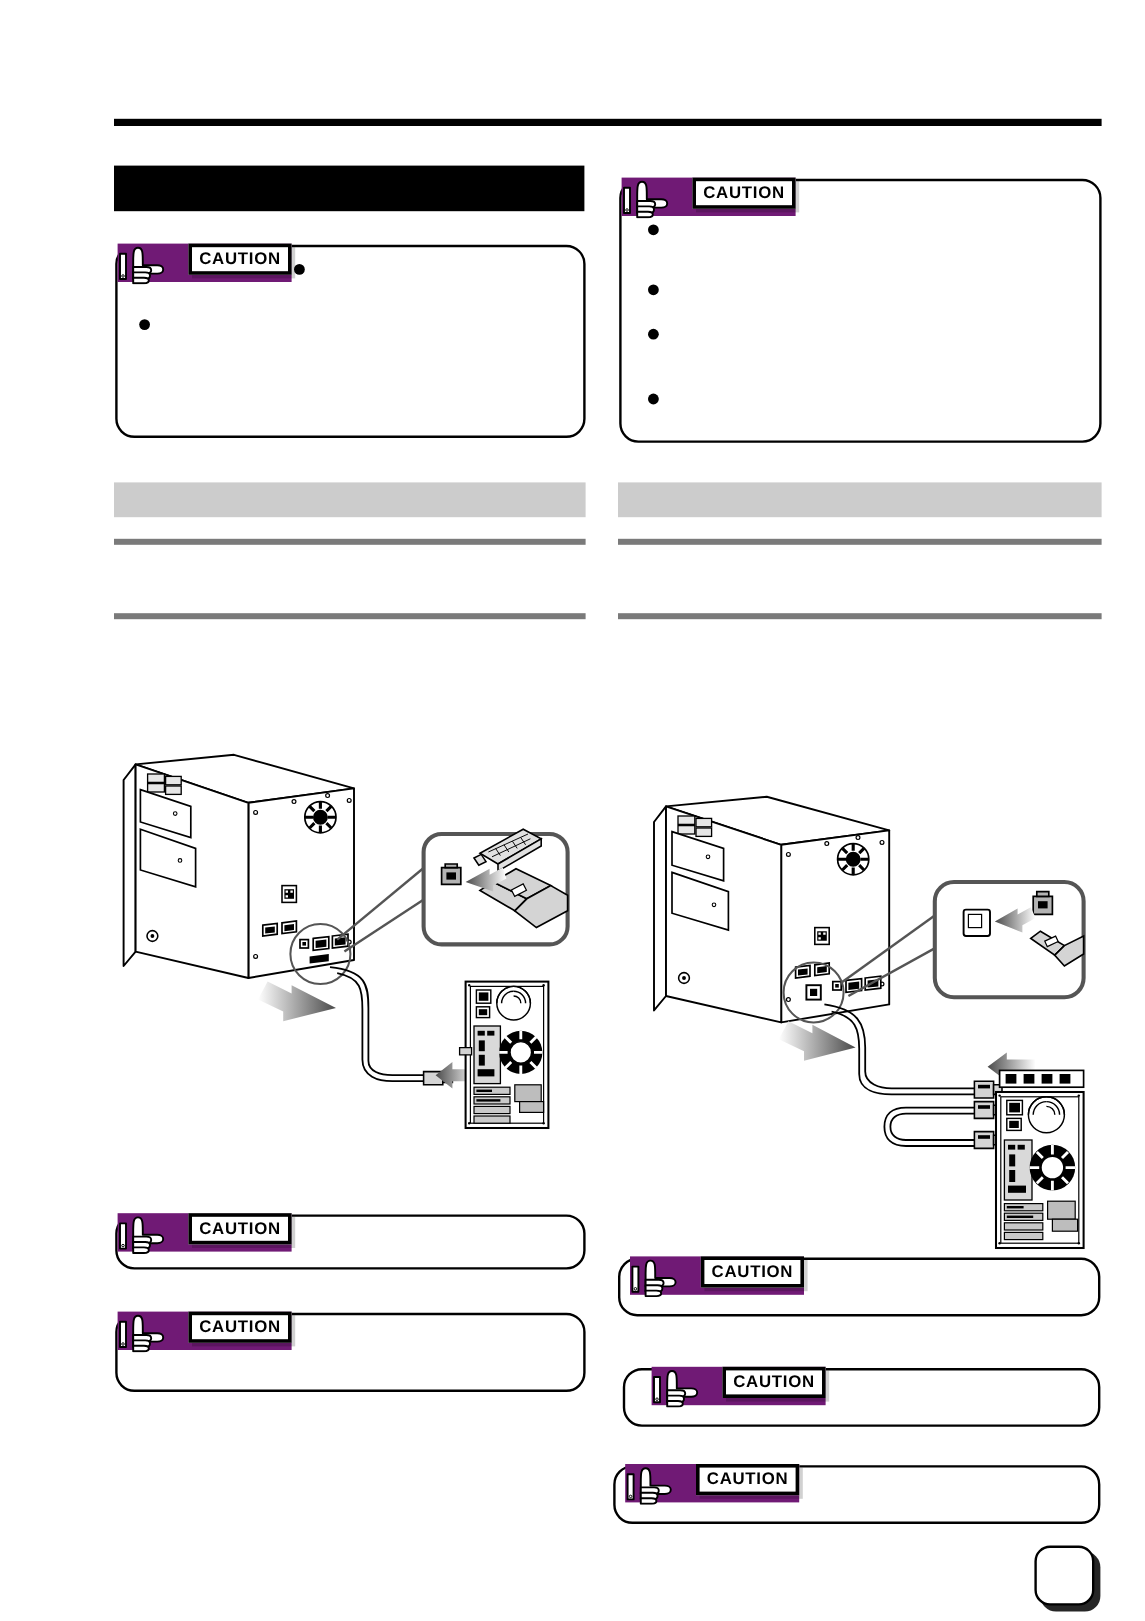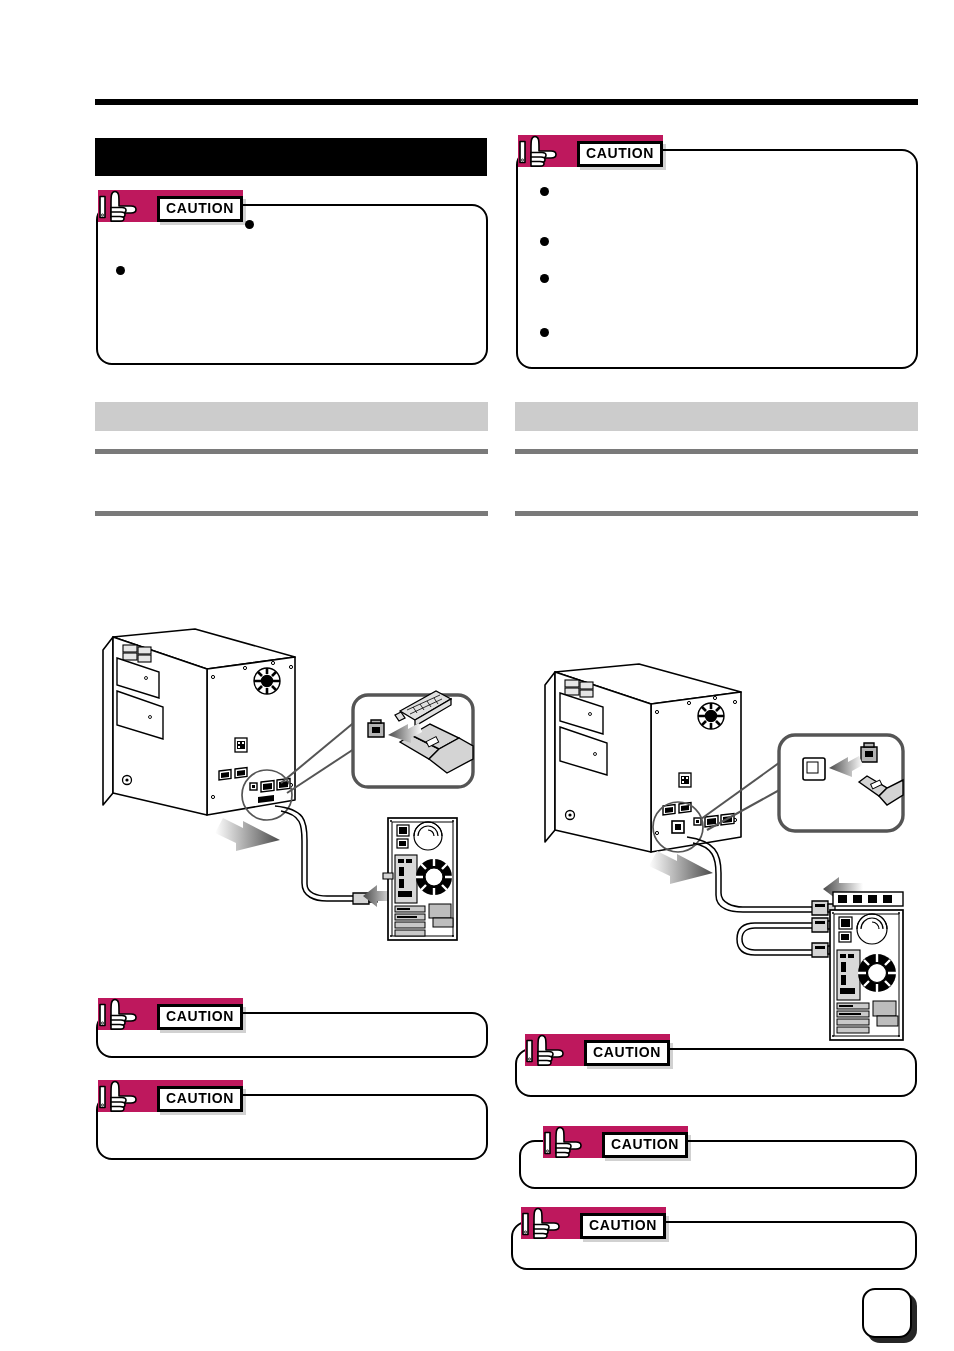--- a/index.html
+++ b/index.html
@@ -34,23 +34,23 @@
   }
   .caution-frame::after {
     content: ""; position: absolute; left: 4px; top: 3px;
     right: -3px; bottom: -3px; border-radius: 16px;
     border: 2px solid rgba(0,0,0,.30);
     border-top-color: transparent; border-left-color: transparent;
     z-index: -1;
   }
   
   .caution-head {
-    position: absolute; left: 2px; top: 0;
-    height: 32px; background: #be185d; z-index: 3;
-    display: flex; align-items: flex-end;
+    position: absolute; left: 2px; top: 13px;
+    height: 32px; background: #701a75; z-index: 3;
+    display: flex; align-items: flex-start;
   }
   .hand-icon { width: 54px; height: 34px; display: block; flex: 0 0 auto; }
   .caution-label {
     margin-left: 5px;
     border: 3px solid #000; background: #fff;
     box-shadow: 3px 3px 0 rgba(0,0,0,.18);
     font-size: 14px; font-weight: bold; letter-spacing: .6px;
     padding: 1px 6px 2px; line-height: 17px; color: #000;
     white-space: nowrap;
   }

